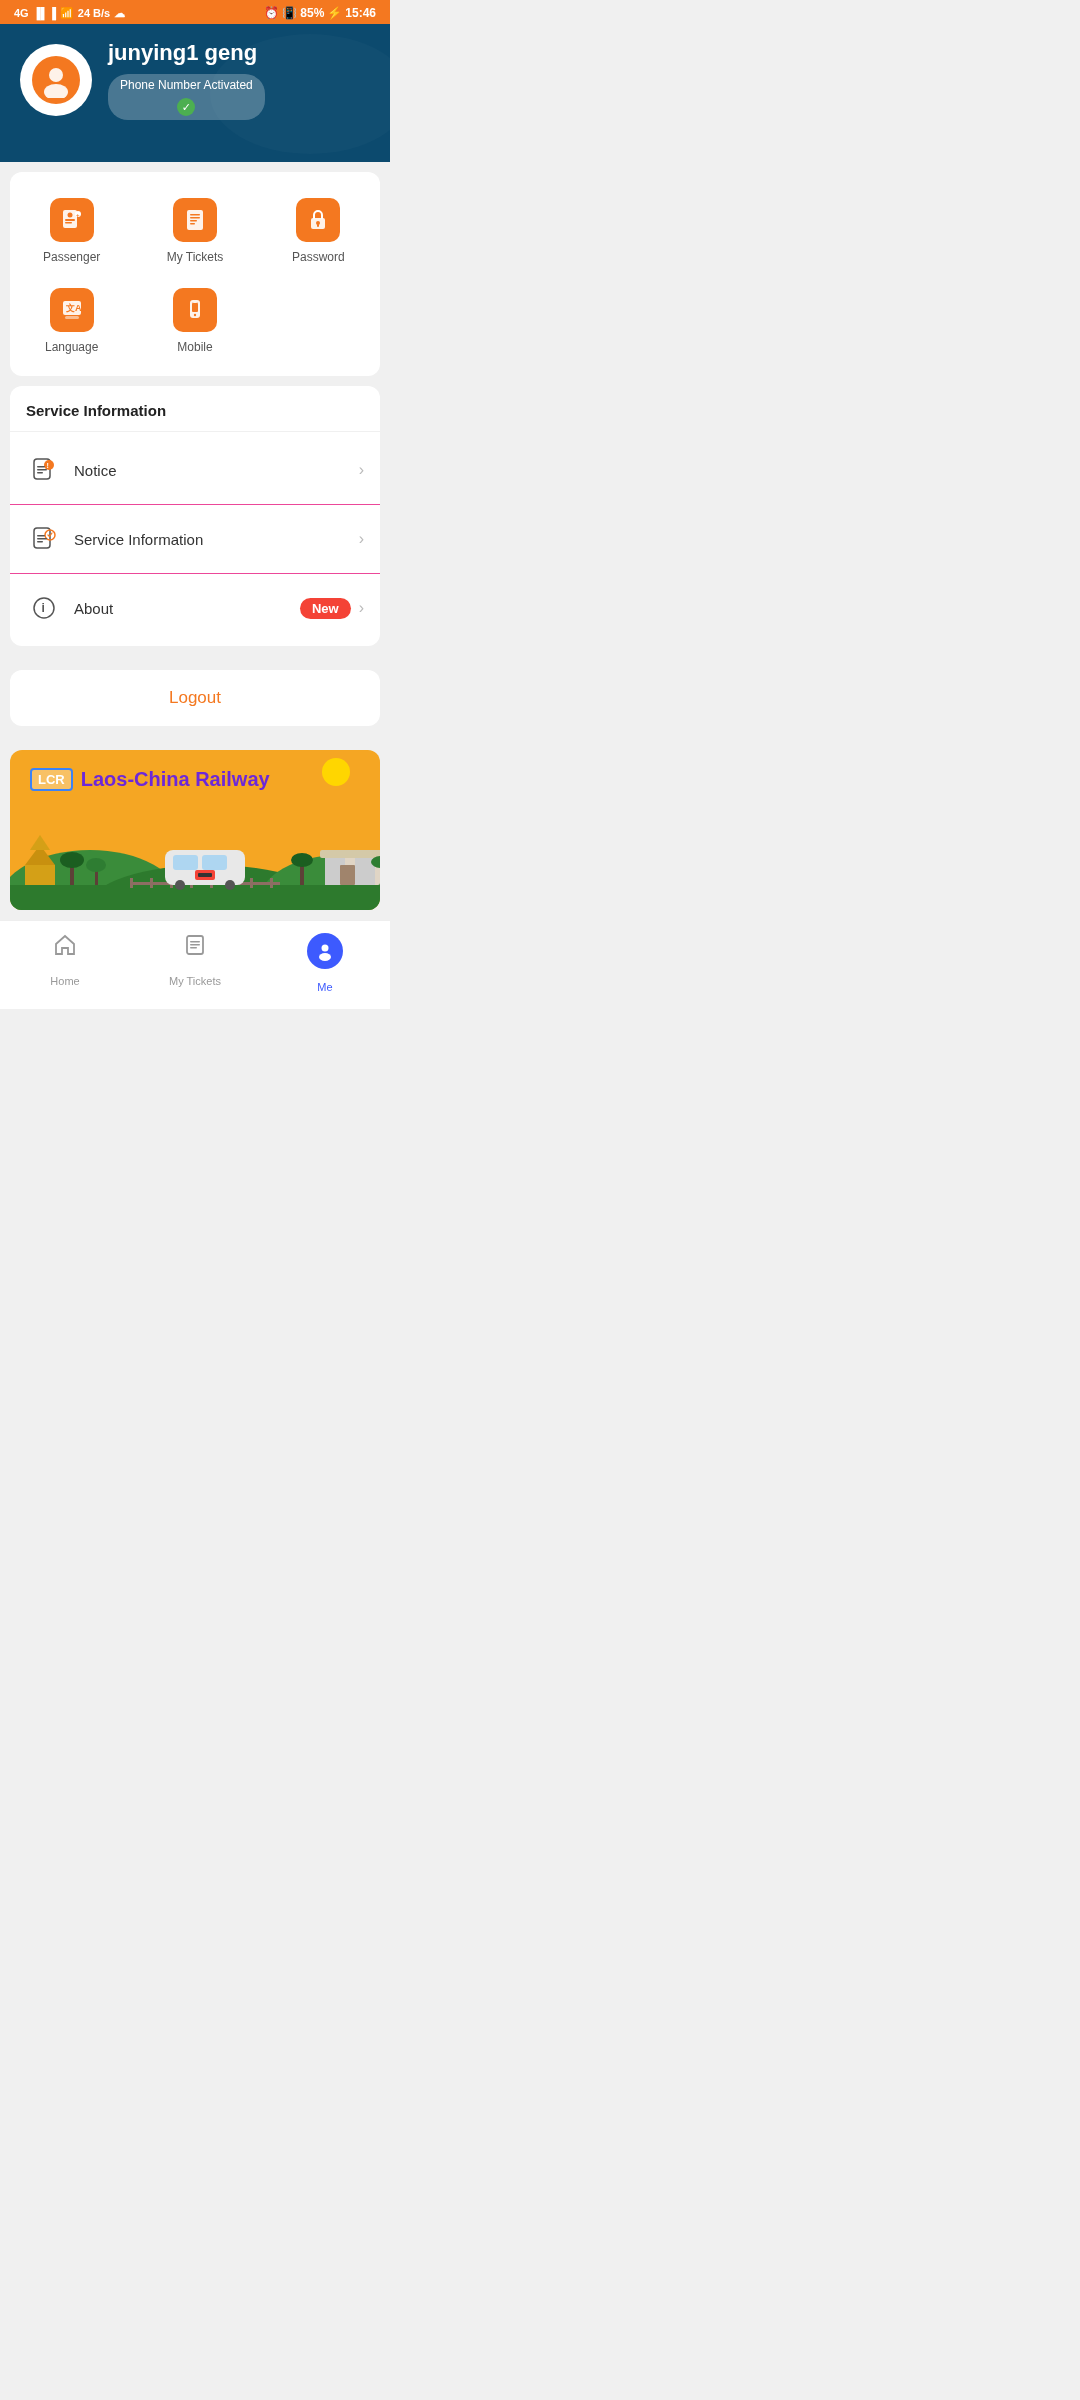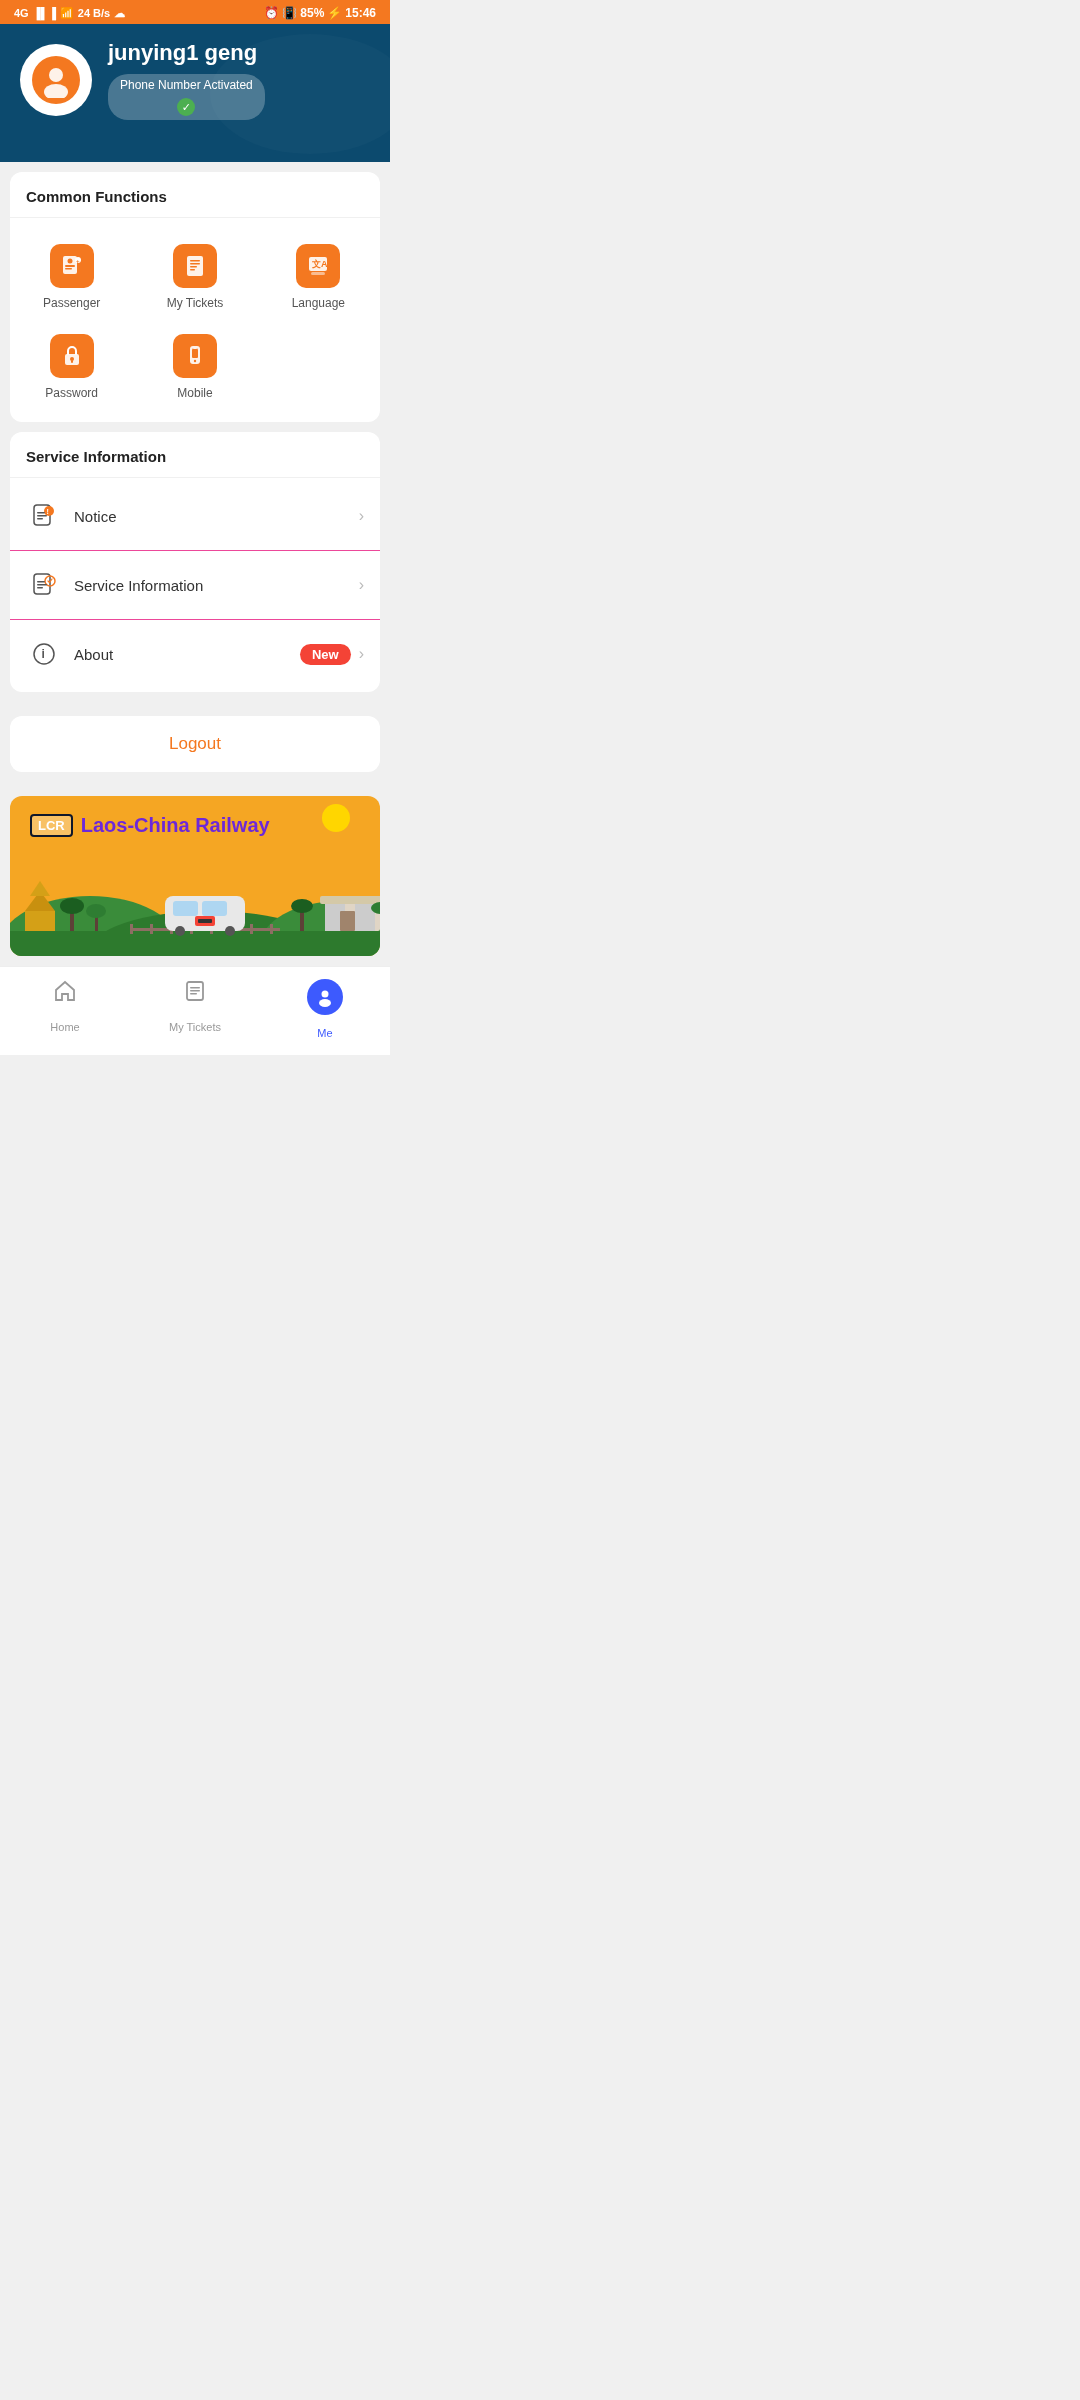--- a/index.html
+++ b/index.html
@@ -232,21 +232,21 @@
       z-index: 2;
     }
     .banner-logo {
       display: inline-flex;
       align-items: center;
       gap: 8px;
       margin-bottom: 4px;
     }
     .lcr-box {
       background: rgba(255,255,255,0.3);
-      border: 2px solid #0f172a;
+      border: 2px solid #3b82f6;
       border-radius: 4px;
       padding: 2px 6px;
       color: white;
       font-size: 13px;
       font-weight: 700;
     }
     .banner-title {
       color: #6d28d9;
       font-size: 20px;
       font-weight: 700;
@@ -339,21 +339,20 @@
   <div class="profile-info">
     <div class="profile-name">junying1 geng</div>
     <div class="phone-badge">
       <span>Phone Number Activated</span>
       <div class="check-circle">✓</div>
     </div>
   </div>
 </div>
 
 <div class="card">
-  <div class="card-title">Common Functions</div>
   <div class="functions-grid">
 
     <div class="function-item">
       <div class="function-icon">
         <svg width="24" height="24" viewBox="0 0 24 24" fill="none">
           <rect x="3" y="2" width="14" height="18" rx="2" fill="white" opacity="0.9"></rect>
           <circle cx="10" cy="7" r="2.5" fill="#f47820"></circle>
           <rect x="5" y="11" width="10" height="2" rx="1" fill="#f47820"></rect>
           <rect x="5" y="14" width="7" height="1.5" rx="0.75" fill="#f47820"></rect>
           <circle cx="18" cy="6" r="3" fill="white"></circle>
@@ -372,38 +371,38 @@
           <rect x="7" y="12" width="7" height="1.5" rx="0.75" fill="#f47820"></rect>
           <rect x="7" y="15" width="5" height="1.5" rx="0.75" fill="#f47820"></rect>
         </svg>
       </div>
       <span class="function-label">My Tickets</span>
     </div>
 
     <div class="function-item">
       <div class="function-icon">
         <svg width="24" height="24" viewBox="0 0 24 24" fill="none">
-          <rect x="3" y="3" width="18" height="14" rx="2" fill="white" opacity="0.9"></rect>
-          <text x="6" y="13" fill="#f47820" font-size="9" font-weight="bold">文A</text>
-          <rect x="5" y="18" width="14" height="3" rx="1.5" fill="white" opacity="0.5"></rect>
-        </svg>
-      </div>
-      <span class="function-label">Language</span>
-    </div>
-
-    <div class="function-item">
-      <div class="function-icon">
-        <svg width="24" height="24" viewBox="0 0 24 24" fill="none">
           <rect x="5" y="10" width="14" height="11" rx="2" fill="white" opacity="0.9"></rect>
           <path d="M8 10V7a4 4 0 018 0v3" stroke="white" stroke-width="2" stroke-linecap="round"></path>
           <circle cx="12" cy="15" r="2" fill="#f47820"></circle>
           <rect x="11" y="16" width="2" height="3" rx="1" fill="#f47820"></rect>
         </svg>
       </div>
       <span class="function-label">Password</span>
+    </div>
+
+    <div class="function-item">
+      <div class="function-icon">
+        <svg width="24" height="24" viewBox="0 0 24 24" fill="none">
+          <rect x="3" y="3" width="18" height="14" rx="2" fill="white" opacity="0.9"></rect>
+          <text x="6" y="13" fill="#f47820" font-size="9" font-weight="bold">文A</text>
+          <rect x="5" y="18" width="14" height="3" rx="1.5" fill="white" opacity="0.5"></rect>
+        </svg>
+      </div>
+      <span class="function-label">Language</span>
     </div>
 
     <div class="function-item">
       <div class="function-icon">
         <svg width="24" height="24" viewBox="0 0 24 24" fill="none">
           <rect x="7" y="2" width="10" height="18" rx="3" fill="white" opacity="0.9"></rect>
           <rect x="9" y="5" width="6" height="9" rx="1" fill="#f47820"></rect>
           <circle cx="12" cy="17" r="1.2" fill="#f47820"></circle>
           <path d="M9 5h1.5l0.5 1h2l0.5-1H15" stroke="#f47820" stroke-width="0.5"></path>
         </svg>

